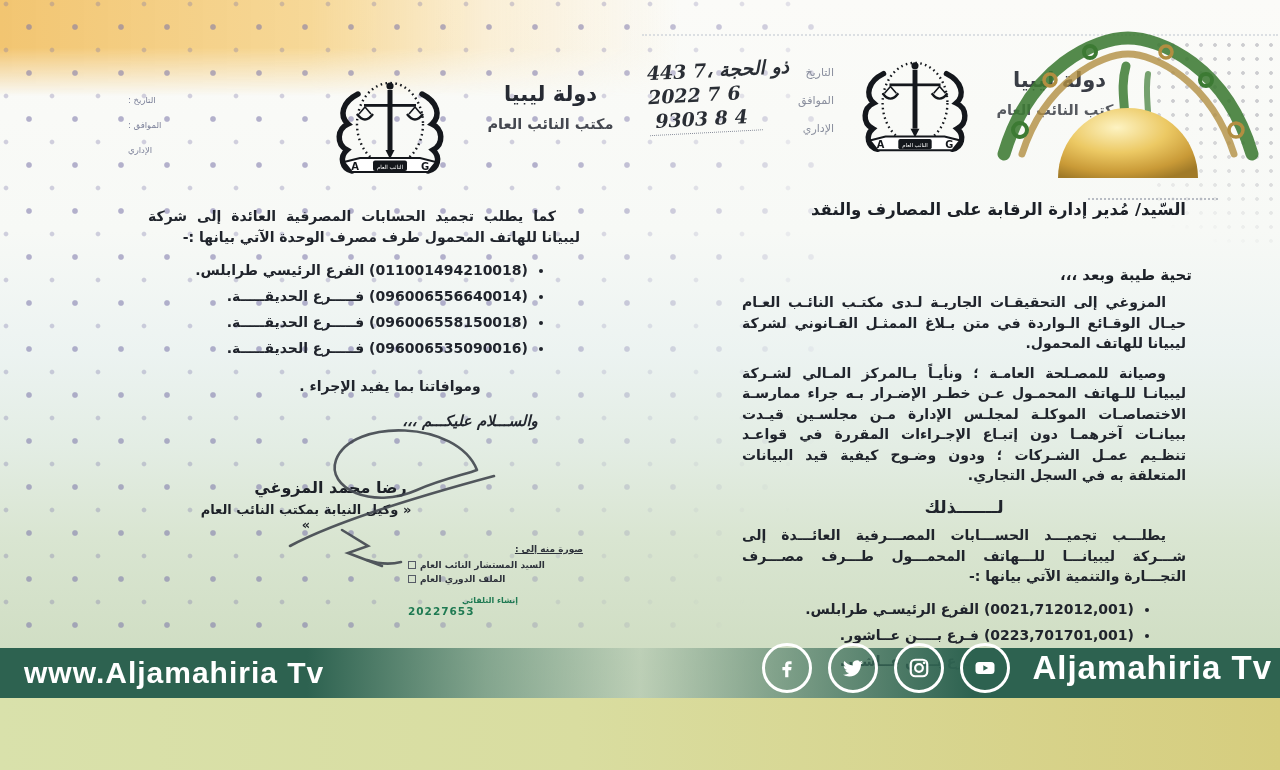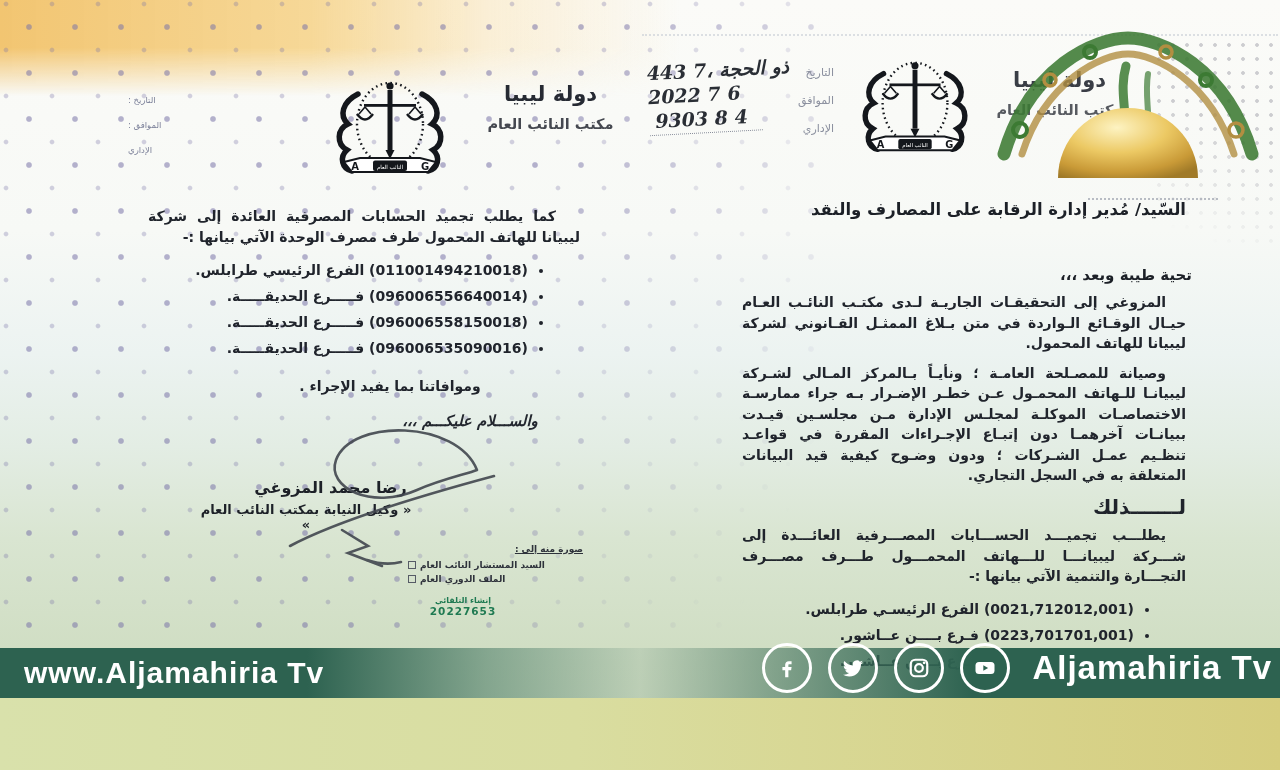--- a/index.html
+++ b/index.html
@@ -56,37 +56,37 @@
   .action-line{position:absolute;left:255px;top:378px;width:270px;z-index:3;font-size:14px;font-weight:800;text-align:center;color:#20242c;}
   .salutation{position:absolute;left:380px;top:412px;width:180px;z-index:3;font-size:15px;font-weight:800;font-style:italic;color:#23272f;text-align:center;}
   .sig-svg{position:absolute;left:272px;top:418px;z-index:4;}
   .signer-name{position:absolute;left:248px;top:478px;width:165px;z-index:3;text-align:center;font-size:16px;font-weight:800;color:#1d2128;}
   .signer-title{position:absolute;left:196px;top:502px;width:220px;z-index:3;text-align:center;font-size:13px;font-weight:700;color:#1d2128;}
   .copy-block{position:absolute;left:408px;top:544px;width:175px;z-index:3;font-size:9px;color:#2e323b;font-weight:700;}
   .copy-title{text-decoration:underline;margin-bottom:6px;}
   .copy-block ul{list-style:none;margin:0;padding:0;}
   .copy-block li{margin-bottom:4px;display:flex;flex-direction:row-reverse;align-items:center;gap:4px;}
   .sq{width:6px;height:6px;border:1px solid #565b66;display:inline-block;flex:0 0 auto;}
-  .stamp{position:absolute;left:408px;top:596px;width:110px;z-index:3;text-align:center;color:#1f7a52;}
+  .stamp{position:absolute;left:408px;top:596px;width:110px;z-index:3;color:#1f7a52;}
   .stamp .s1{font-size:8px;font-weight:700;}
   .stamp .s2{font-size:10.5px;font-weight:800;letter-spacing:1px;}
   
   .handwritten{position:absolute;left:648px;top:56px;width:200px;z-index:3;transform:rotate(-3deg);
     color:#2a2e35;font-family:"DejaVu Serif","Liberation Serif",serif;font-style:italic;font-size:19px;font-weight:600;line-height:24px;}
   .handwritten .h2{margin-right:-10px;}
   .handwritten .h3{margin-right:-24px;border-bottom:1px dotted #8a8f9c;display:inline-block;padding:0 14px 2px 6px;}
   .hw-labels{position:absolute;left:800px;top:66px;z-index:3;font-size:11px;color:#8a8f9e;text-align:right;width:34px;}
   .hw-labels div{margin-bottom:15px;}
   .recipient{position:absolute;left:700px;top:200px;width:486px;z-index:3;text-align:right;color:#1c2027;}
   .recipient .r1{font-size:16.5px;font-weight:800;}
   .recipient .r2{font-size:16.5px;font-weight:800;margin-top:5px;margin-left:0;padding-left:0;margin-right:6px;}
   .greeting{position:absolute;left:952px;top:266px;width:240px;z-index:3;font-size:15px;font-weight:800;color:#1c2027;}
   .doc-right-body{position:absolute;left:742px;top:292px;width:444px;z-index:3;font-size:14px;line-height:20.5px;text-align:justify;}
   .doc-right-body p{margin:0 0 9px 0;text-indent:20px;}
-  .therefore{font-size:20px;font-weight:900;text-indent:0!important;margin:11px 0 8px 0!important;}
+  .therefore{text-align:center;font-size:17px;font-weight:900;text-indent:0!important;margin:11px 0 8px 0!important;}
   .tv-logo{position:absolute;left:978px;top:22px;z-index:4;}
   .dome-dots{position:absolute;left:1088px;top:198px;width:130px;border-top:2px dotted #a9aeb8;opacity:.8;z-index:4;}
   .emblem{position:absolute;z-index:3;}
   .emblem.left{left:330px;top:74px;}
   .emblem.right{left:856px;top:54px;}
 </style>
 </head>
 <body>
 
 <div class="stage">

